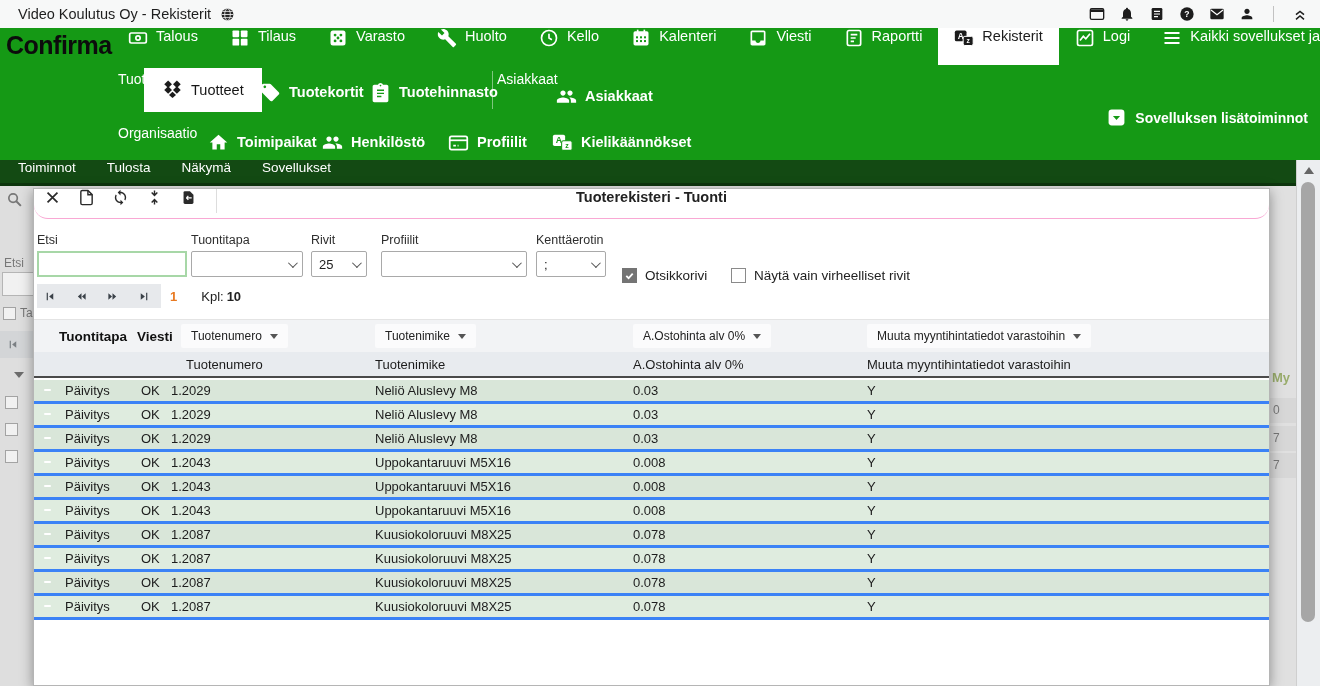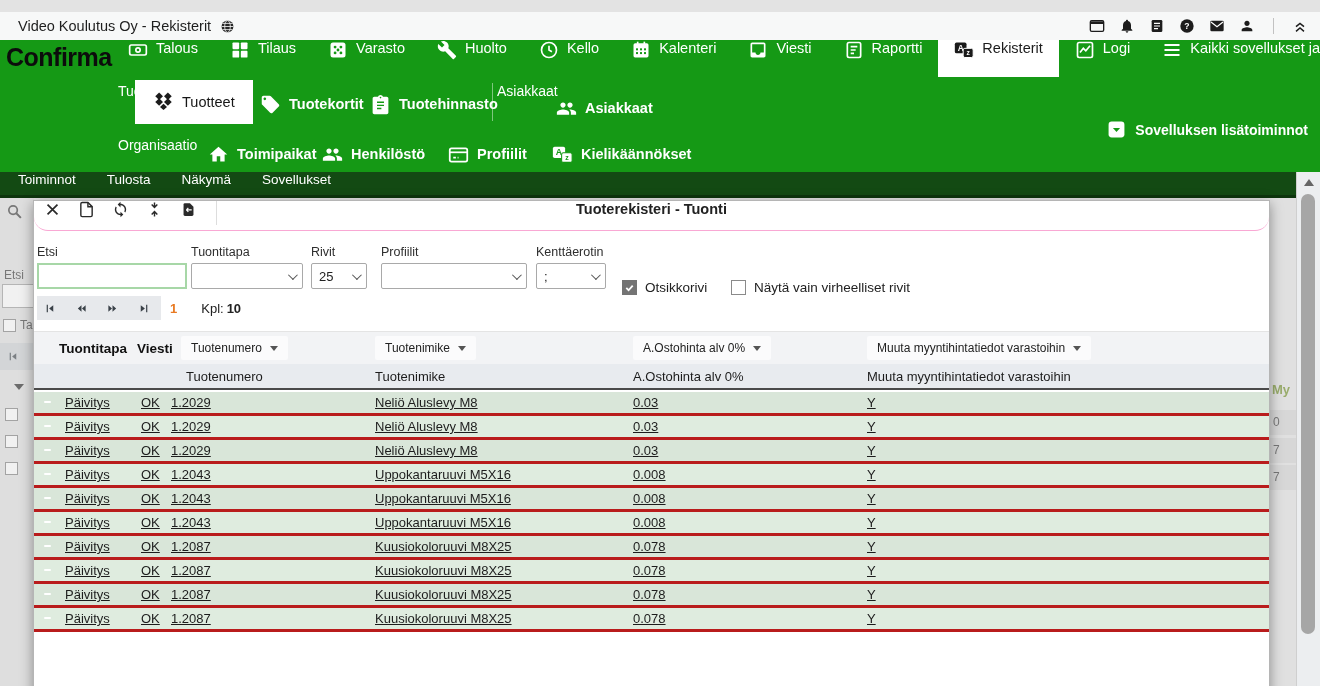--- a/index.html
+++ b/index.html
@@ -1,18 +1,18 @@
 <!DOCTYPE html>
 <html><head>
 <meta charset="utf-8">
 <style>
   * { box-sizing: border-box; margin: 0; padding: 0; }
   html,body { width:1320px; height:686px; overflow:hidden; }
   body { font-family:"Liberation Sans","DejaVu Sans",sans-serif; background:#e3e3e3; }
-  .screen { position:relative; width:1320px; height:554px;margin-top:12px; }
+  .screen { position:relative; width:1320px; height:554px; }
 
   
   .titlebar { height:28px; background:#f7f8f8; display:flex; align-items:center; padding:0 12px 0 18px; }
   .titlebar .wtitle { font-size:14.5px; color:#1e1e1e; }
   .titlebar svg { display:block; }
   .tb-globe { margin-left:9px; }
   .tb-icons { margin-left:auto; display:flex; align-items:center; gap:14px; }
   .tb-sep { width:1px; height:16px; background:#c2c2c2; margin:0 4px; }
 
   
@@ -91,21 +91,21 @@
   .selrow { position:absolute; top:130px; left:0; right:0; height:33px; background:#f2f3f5; border-top:1px solid #e4e4e4; }
   .mh { grid-column:1/4; padding-left:25px; font-size:13.5px; font-weight:bold; color:#111; display:flex; gap:10px; }
   .chip { justify-self:start; display:inline-flex; align-items:center; gap:8px; background:#fbfbfc; padding:5px 10px; font-size:12px; color:#222; cursor:pointer; border-radius:2px; }
   .chip .car { width:0; height:0; border-left:4px solid transparent; border-right:4px solid transparent; border-top:5px solid #555; }
   .chip.c4 { margin-left:10px; }
 
   .colhdr { position:absolute; top:163px; left:0; right:0; height:26px; background:#e8ebef; border-bottom:2px solid #4a4a4a; font-size:13px; color:#1c1c1c; }
   .colhdr .h4 { padding-left:15px; }
 
   .rows { position:absolute; top:191px; left:0; right:0; }
-  .trow { height:24px; border-bottom:3px solid #b91c1c; background:#dbe8db; font-size:13px; color:#1d1d1d; cursor:default;text-decoration:underline; }
+  .trow { height:24px; border-bottom:3px solid #3b82f6; background:#dbe8db; font-size:13px; color:#1d1d1d; cursor:default; }
   .trow:nth-child(odd) { background:#d9e6d9; }
   .trow:nth-child(even) { background:#dfecdf; }
   .rm { width:13px; height:13px; border-radius:50%; background:radial-gradient(circle at 35% 30%, #ef9a94, #cf4e48); position:relative; margin-left:7px; cursor:pointer; }
   .rm::after { content:""; position:absolute; left:3px; top:5.5px; width:7px; height:2px; background:#fff; border-radius:1px; }
 </style>
 </head>
 <body>
 
 <div class="screen">
 
@@ -245,21 +245,21 @@
           <svg viewBox="0 0 24 24">
               <path d="M3 6h18M3 12h18M3 18h18" stroke="#fff" stroke-width="2.6"></path>
             </svg>
           <span>Kaikki sovellukset ja rekisterit</span>
         </span>
       </div>
     </div>
 
     <div class="nav-row2">
       <span class="grp-label" style="left:118px; top:6px;">Tuote</span>
-      <span class="tab active" style="left:135px;">
+      <span class="tab active" style="left:144px;">
         <svg viewBox="0 0 24 24">
             <g fill="#1c1c1c">
               <polygon points="7,0.5 11.4,4.8 7,9.1 2.6,4.8"></polygon>
               <polygon points="17,0.5 21.4,4.8 17,9.1 12.6,4.8"></polygon>
               <polygon points="7,7 11.4,11.3 7,15.6 2.6,11.3"></polygon>
               <polygon points="17,7 21.4,11.3 17,15.6 12.6,11.3"></polygon>
               <polygon points="12,13.4 16,17 12,20.6 8,17"></polygon>
             </g>
           </svg>
         <span>Tuotteet</span>

